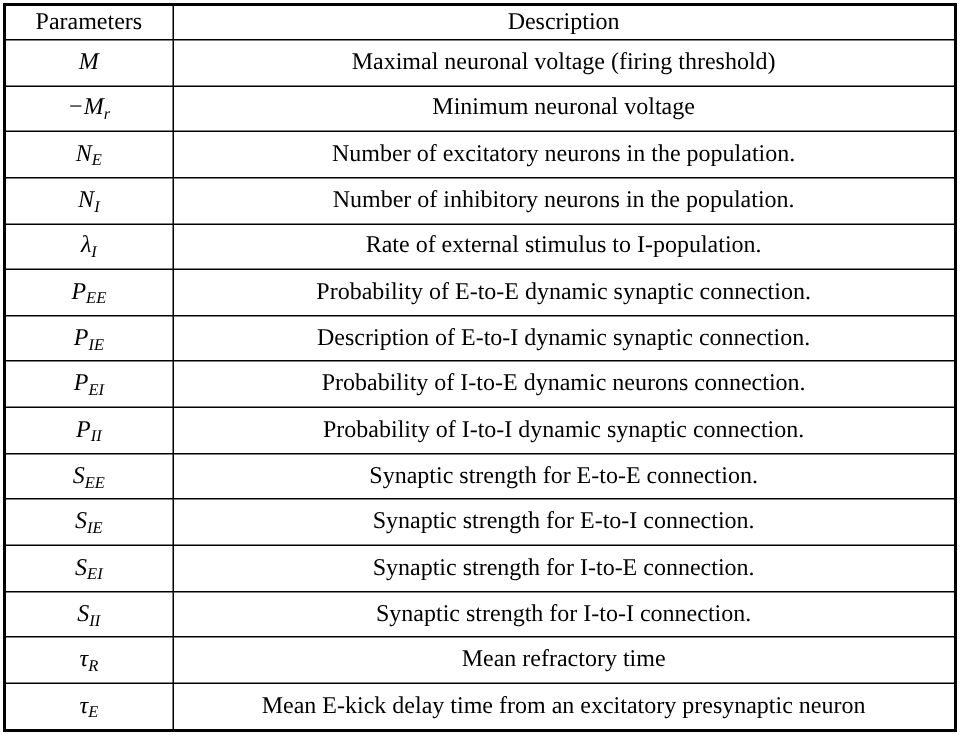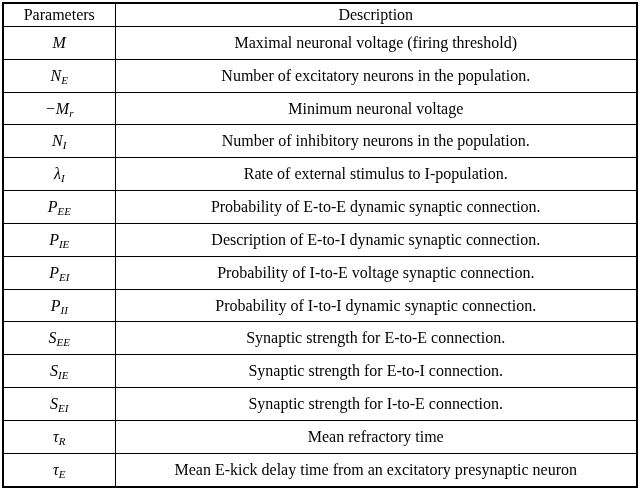--- a/index.html
+++ b/index.html
@@ -61,64 +61,68 @@
       <th>Parameters</th>
       <th>Description</th>
     </tr>
   </thead>
   <tbody id="table-body">
       <tr>
         <td><span class="math">M</span></td>
         <td>Maximal neuronal voltage (firing threshold)</td>
       </tr>
       <tr>
+        <td><span class="math">−M</span><sub class="math">r</sub></td>
+        <td>Minimum neuronal voltage</td>
+      </tr>
+      <tr>
         <td><span class="math">N</span><sub class="math">E</sub></td>
         <td>Number of excitatory neurons in the population.</td>
-      </tr>
-      <tr>
-        <td><span class="math">−M</span><sub class="math">r</sub></td>
-        <td>Minimum neuronal voltage</td>
       </tr>
       <tr>
         <td><span class="math">N</span><sub class="math">I</sub></td>
         <td>Number of inhibitory neurons in the population.</td>
       </tr>
       <tr>
         <td><span class="math">λ</span><sub class="math">I</sub></td>
         <td>Rate of external stimulus to I-population.</td>
       </tr>
       <tr>
         <td><span class="math">P</span><sub class="math">EE</sub></td>
         <td>Probability of E-to-E dynamic synaptic connection.</td>
       </tr>
       <tr>
         <td><span class="math">P</span><sub class="math">IE</sub></td>
         <td>Description of E-to-I dynamic synaptic connection.</td>
       </tr>
       <tr>
         <td><span class="math">P</span><sub class="math">EI</sub></td>
-        <td>Probability of I-to-E voltage synaptic connection.</td>
+        <td>Probability of I-to-E dynamic neurons connection.</td>
       </tr>
       <tr>
         <td><span class="math">P</span><sub class="math">II</sub></td>
         <td>Probability of I-to-I dynamic synaptic connection.</td>
       </tr>
       <tr>
         <td><span class="math">S</span><sub class="math">EE</sub></td>
         <td>Synaptic strength for E-to-E connection.</td>
       </tr>
       <tr>
         <td><span class="math">S</span><sub class="math">IE</sub></td>
         <td>Synaptic strength for E-to-I connection.</td>
       </tr>
       <tr>
         <td><span class="math">S</span><sub class="math">EI</sub></td>
         <td>Synaptic strength for I-to-E connection.</td>
       </tr>
       <tr>
+        <td><span class="math">S</span><sub class="math">II</sub></td>
+        <td>Synaptic strength for I-to-I connection.</td>
+      </tr>
+      <tr>
         <td><span class="math">τ</span><sub class="math">R</sub></td>
         <td>Mean refractory time</td>
       </tr>
       <tr>
         <td><span class="math">τ</span><sub class="math">E</sub></td>
         <td>Mean E-kick delay time from an excitatory presynaptic neuron</td>
       </tr>
     </tbody>
 </table>
 

